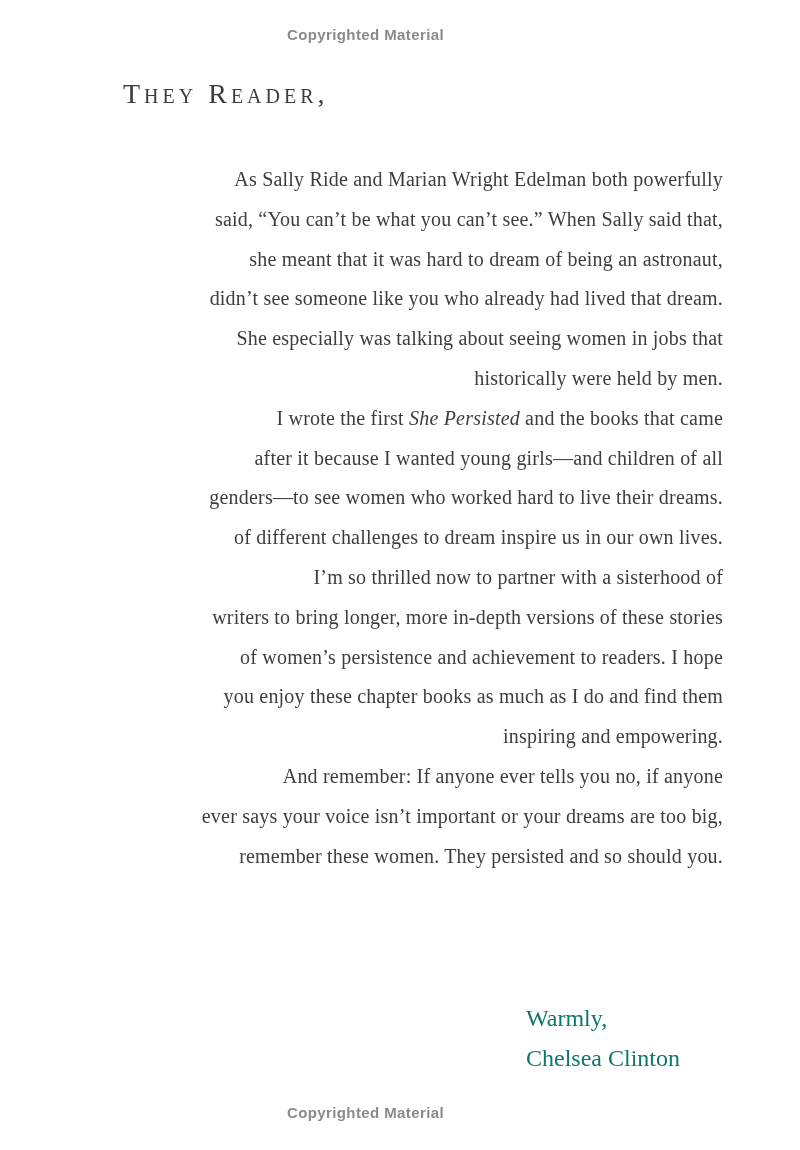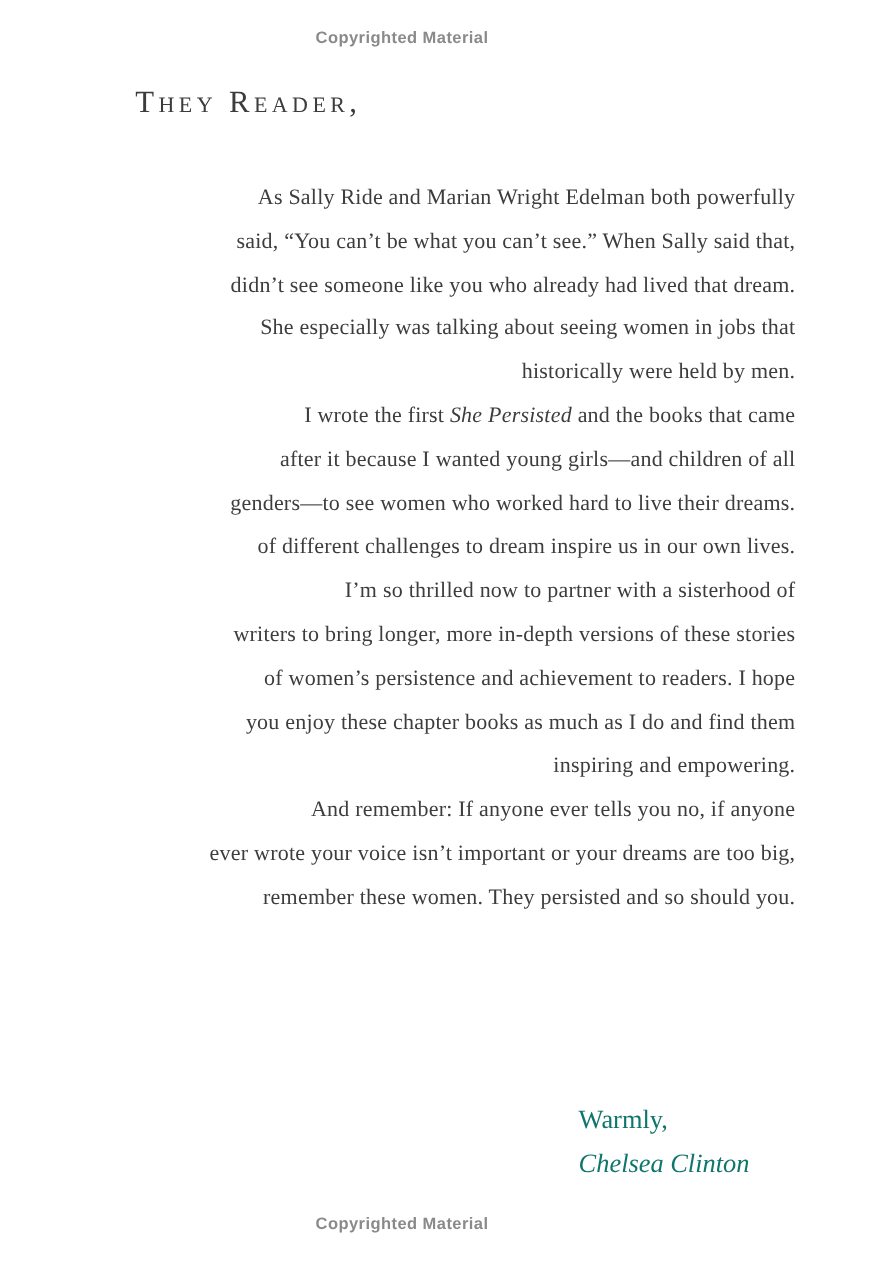--- a/index.html
+++ b/index.html
@@ -63,48 +63,49 @@
     font-size: 24px;
     color: #0f766e;
     margin-left: 36px;
   }
   .closing .valediction,
   .closing .signature {
     height: 40px;
     line-height: 40px;
     white-space: nowrap;
   }
-  .closing .signature { font-style: italic; }
+  .closing .signature { }
 </style>
 </head>
 <body>
 
 <div class="page">
 
   <div class="copyright top">Copyrighted Material</div>
 
   <h1 class="salutation">They Reader,</h1>
 
   <div class="letter-body" id="letter-body">
       <div class="line"><span>As Sally Ride and Marian Wright Edelman both powerfully</span></div>
       <div class="line"><span>said, “You can’t be what you can’t see.” When Sally said that,</span></div>
+      <div class="line"><span>she meant that it was hard to dream of being an astronaut,</span></div>
       <div class="line"><span>didn’t see someone like you who already had lived that dream.</span></div>
       <div class="line"><span>She especially was talking about seeing women in jobs that</span></div>
       <div class="line"><span>historically were held by men.</span></div>
       <div class="line indent"><span>I wrote the first </span><span class="ital">She Persisted</span><span> and the books that came</span></div>
       <div class="line"><span>after it because I wanted young girls—and children of all</span></div>
       <div class="line"><span>genders—to see women who worked hard to live their dreams.</span></div>
       <div class="line"><span>of different challenges to dream inspire us in our own lives.</span></div>
       <div class="line indent"><span>I’m so thrilled now to partner with a sisterhood of</span></div>
       <div class="line"><span>writers to bring longer, more in-depth versions of these stories</span></div>
       <div class="line"><span>of women’s persistence and achievement to readers. I hope</span></div>
       <div class="line"><span>you enjoy these chapter books as much as I do and find them</span></div>
       <div class="line"><span>inspiring and empowering.</span></div>
       <div class="line indent"><span>And remember: If anyone ever tells you no, if anyone</span></div>
-      <div class="line"><span>ever wrote your voice isn’t important or your dreams are too big,</span></div>
+      <div class="line"><span>ever says your voice isn’t important or your dreams are too big,</span></div>
       <div class="line"><span>remember these women. They persisted and so should you.</span></div>
     </div>
 
   <div class="closing">
     <div class="valediction">Warmly,</div>
     <div class="signature">Chelsea Clinton</div>
   </div>
 
   <div class="copyright bottom">Copyrighted Material</div>
 

